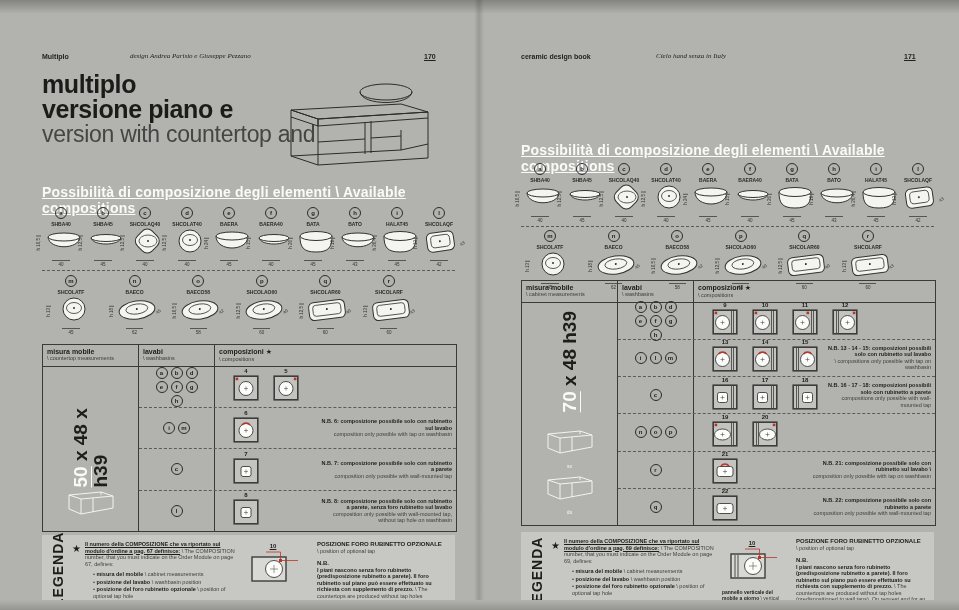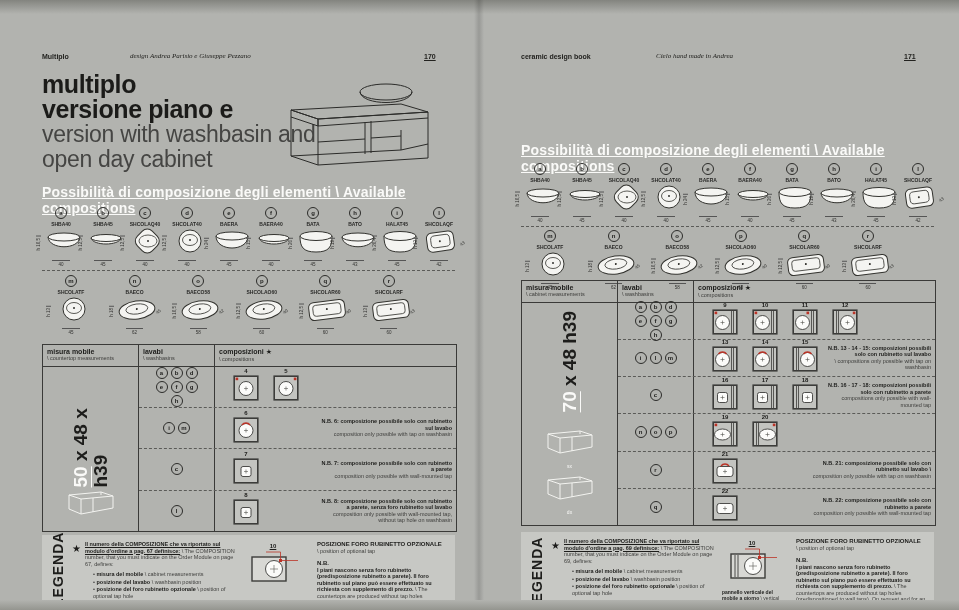--- a/index.html
+++ b/index.html
@@ -95,22 +95,21 @@
   <div class="edge-top"></div>
 
   <div class="page left">
     <span class="abs runhead brand" style="left:42px;top:41px">Multiplo</span>
     <span class="abs runhead credit" style="left:130px;top:40px">design Andrea Parisio e Giuseppe Pezzano</span>
     <span class="abs runhead pagenum" style="left:424px;top:41px">170</span>
 
     <div class="abs" style="left:42px;top:60px">
       <div class="title-line">multiplo</div>
       <div class="title-line">versione piano e</div>
-      <div class="subtitle-line">version with washbasin and</div>
-      <div class="subtitle-line">open day cabinet</div>
+      <div class="subtitle-line">version with countertop and</div>
     </div>
 
     <svg class="abs" style="left:283px;top:58px" width="155" height="98" viewBox="0 0 155 98" fill="none" stroke="#2b2b29" stroke-width="1">
       <ellipse cx="103" cy="22" rx="26" ry="8"></ellipse>
       <path d="M77 22 C79 36 127 36 129 22"></path>
       <path d="M8 40 L118 34 L145 42 L35 49 Z" fill="#b2b3af"></path>
       <path d="M8 40 L35 49 L35 56 L8 47 Z"></path>
       <path d="M35 49 L145 42 L145 48 L35 56 Z"></path>
       <path d="M8 47 L8 86 L35 95 L35 56"></path>
       <path d="M145 48 L145 74 L118 80 L118 60"></path>
@@ -521,21 +520,21 @@
           <div class="nb">
             <div class="ttl">N.B.</div>
             <div><span class="it">I piani nascono senza foro rubinetto (predisposizione rubinetto a parete). Il foro rubinetto sul piano può essere effettuato su richiesta con supplemento di prezzo.</span><span> \ The countertops are produced without tap holes (predispositioned to wall taps). On request and for an extra charge, the tap hole can be positioned on the countertop.</span></div>
           </div>
         </div>
       </div>
   </div>
 
   <div class="page right">
     <span class="abs runhead brand" style="left:41px;top:41px">ceramic design book</span>
-    <span class="abs runhead credit" style="left:176px;top:40px">Cielo hand made in Andrea</span>
+    <span class="abs runhead credit" style="left:176px;top:40px">Cielo hand senza in Italy</span>
     <span class="abs runhead pagenum" style="left:424px;top:41px">171</span>
 
     <span class="abs section-heading" style="left:41px;top:130px">Possibilità di composizione degli elementi \ Available compositions</span>
 
     <div class="abs basin-row row1" style="left:39px;top:151px;width:416px">
         <div class="basin-item">
           <div class="circ-letter">a</div>
           <div class="basin-code">SHBA40</div>
           <div class="fig-wrap">
             <div class="hdim"><span>h 16,5</span></div>

